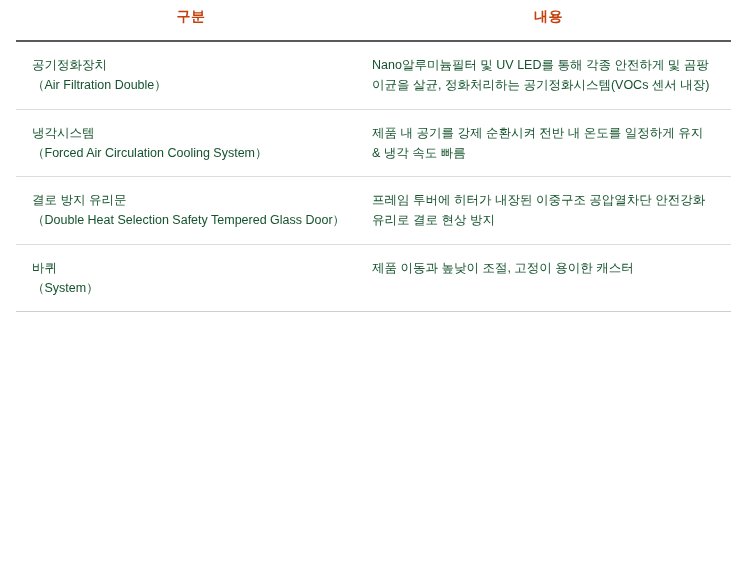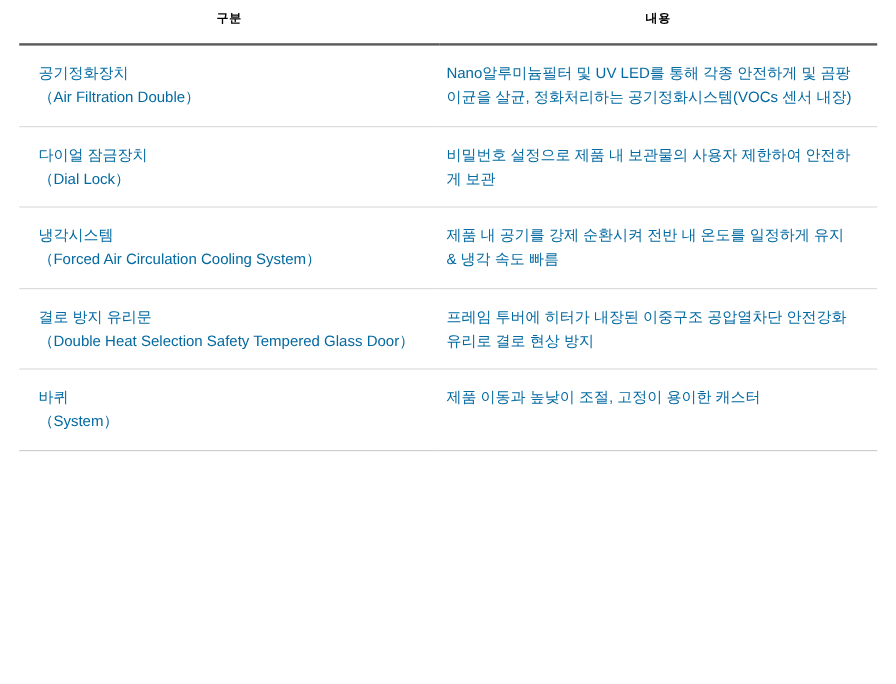--- a/index.html
+++ b/index.html
@@ -17,33 +17,33 @@
   .spec-table {
     width: 715px;
     margin: 0 auto;
     border-collapse: collapse;
     table-layout: fixed;
   }
   .spec-table col.col-label { width: 350px; }
   .spec-table col.col-content { width: 365px; }
 
   thead th {
-    font-size: 10px;
+    font-size: 14px;
     font-weight: bold;
-    color: #000000;
+    color: #c2410c;
     text-align: center;
     padding: 8px 0 14px 0;
     border-bottom: 2px solid #5a5a5a;
     letter-spacing: 0.5px;
   }
 
   tbody td {
     font-size: 12.5px;
     line-height: 1.62;
-    color: #0369a1;
+    color: #14532d;
     vertical-align: top;
     padding: 13px 0 13px 0;
     border-bottom: 1px solid #dcdcdc;
   }
   tbody tr:last-child td {
     border-bottom: 1px solid #cfcfcf;
   }
   td.cell-label {
     padding-left: 16px;
     padding-right: 20px;
@@ -76,27 +76,20 @@
   <tbody>
     <tr>
       <td class="cell-label">
         <span class="line line-ko">공기정화장치</span>
         <span class="line line-en">（Air Filtration Double）</span>
       </td>
       <td class="cell-content">Nano알루미늄필터 및 UV LED를 통해 각종 안전하게 및 곰팡이균을 살균, 정화처리하는 공기정화시스템(VOCs 센서 내장)</td>
     </tr>
     <tr>
       <td class="cell-label">
-        <span class="line line-ko">다이얼 잠금장치</span>
-        <span class="line line-en">（Dial Lock）</span>
-      </td>
-      <td class="cell-content">비밀번호 설정으로 제품 내 보관물의 사용자 제한하여 안전하게 보관</td>
-    </tr>
-    <tr>
-      <td class="cell-label">
         <span class="line line-ko">냉각시스템</span>
         <span class="line line-en">（Forced Air Circulation Cooling System）</span>
       </td>
       <td class="cell-content">제품 내 공기를 강제 순환시켜 전반 내 온도를 일정하게 유지 &amp; 냉각 속도 빠름</td>
     </tr>
     <tr>
       <td class="cell-label">
         <span class="line line-ko">결로 방지 유리문</span>
         <span class="line line-en">（Double Heat Selection Safety Tempered Glass Door）</span>
       </td>

